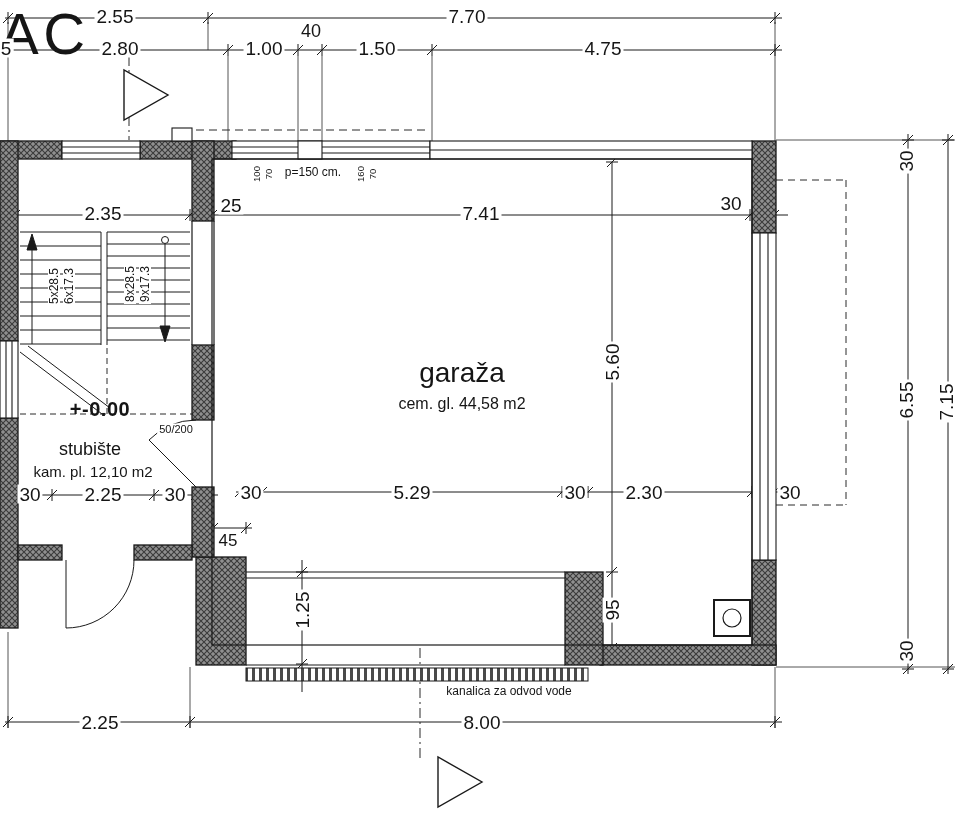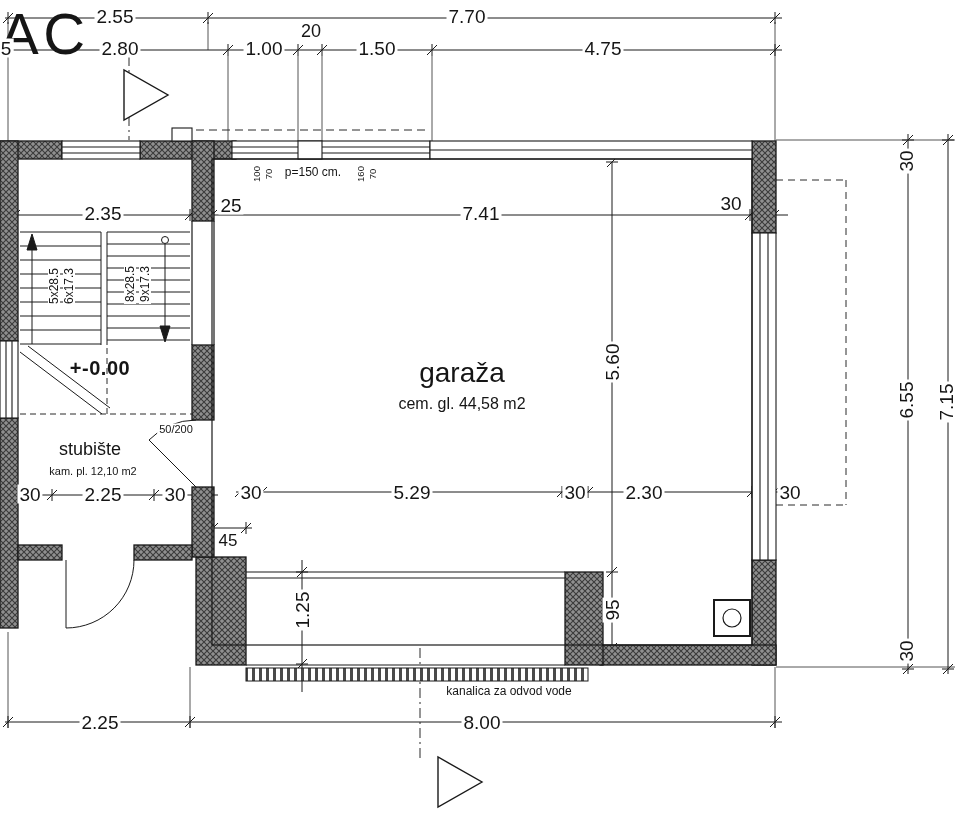--- a/index.html
+++ b/index.html
@@ -7,22 +7,22 @@
         font-family:"Liberation Sans",sans-serif;color:#151515;}
   .plan svg{position:absolute;left:0;top:0;}
   .lbl,.vlbl{position:absolute;font-size:19px;line-height:1;white-space:nowrap;
         background:#fff;padding:0 2px;transform:translate(-50%,-50%);color:#151515;}
   .vlbl{transform:translate(-50%,-50%) rotate(-90deg);}
   .s18{font-size:18px}.s17{font-size:17px}.s12{font-size:12px}.s11{font-size:11px}
   .s10{font-size:12px}.s95{font-size:9.5px}
   .room{font-size:28px;background:transparent;}
   .room2{font-size:18px;background:transparent;}
   .note{font-size:16px;background:transparent;}
-  .note2{font-size:11px;background:transparent;}
-  .level{font-size:20px;font-weight:bold;background:transparent;letter-spacing:.5px;}
+  .note2{font-size:15px;background:transparent;}
+  .level{font-size:20px;font-weight:bold;background:transparent;letter-spacing:.5px;margin-top:41px;}
   .marker{font-size:58px;background:transparent;}
 </style>
 </head>
 <body>
 
 <div class="plan">
 
 <svg width="960" height="821" viewBox="0 0 960 821">
   <defs>
     <pattern id="wallhatch" width="6" height="6" patternUnits="userSpaceOnUse">
@@ -143,21 +143,21 @@
 
 
 <span class="marker" style="left:86px;top:95px">A</span>
 <span class="marker" style="left:390px;top:783px">C</span>
 
 <span class="lbl" style="left:115px;top:16px">2.55</span>
 <span class="lbl" style="left:467px;top:16px">7.70</span>
 <span class="lbl" style="left:6px;top:48px">5</span>
 <span class="lbl" style="left:120px;top:48px">2.80</span>
 <span class="lbl" style="left:264px;top:48px">1.00</span>
-<span class="lbl s18" style="left:311px;top:31px">20</span>
+<span class="lbl s18" style="left:311px;top:31px">40</span>
 <span class="lbl" style="left:377px;top:48px">1.50</span>
 <span class="lbl" style="left:603px;top:48px">4.75</span>
 
 <span class="lbl" style="left:103px;top:213px">2.35</span>
 <span class="lbl" style="left:231px;top:205px">25</span>
 <span class="lbl" style="left:481px;top:213px">7.41</span>
 <span class="lbl" style="left:731px;top:203px">30</span>
 
 <span class="vlbl" style="left:612px;top:362px">5.60</span>
 <span class="vlbl" style="left:612px;top:610px">95</span>

